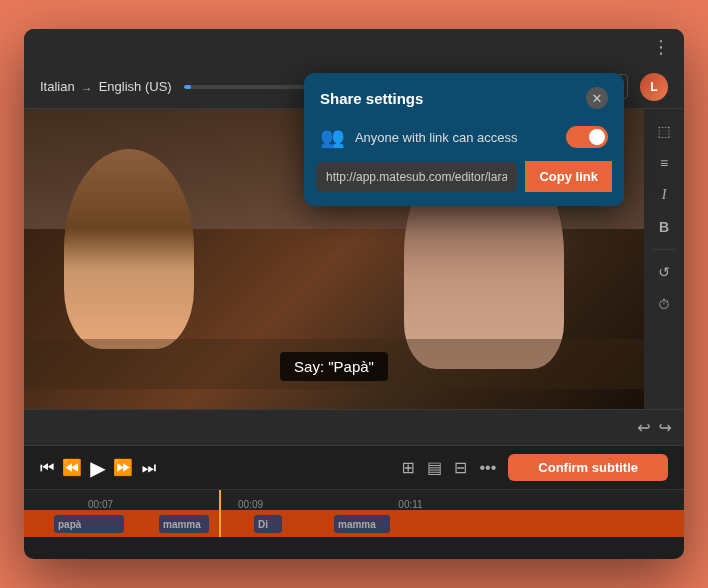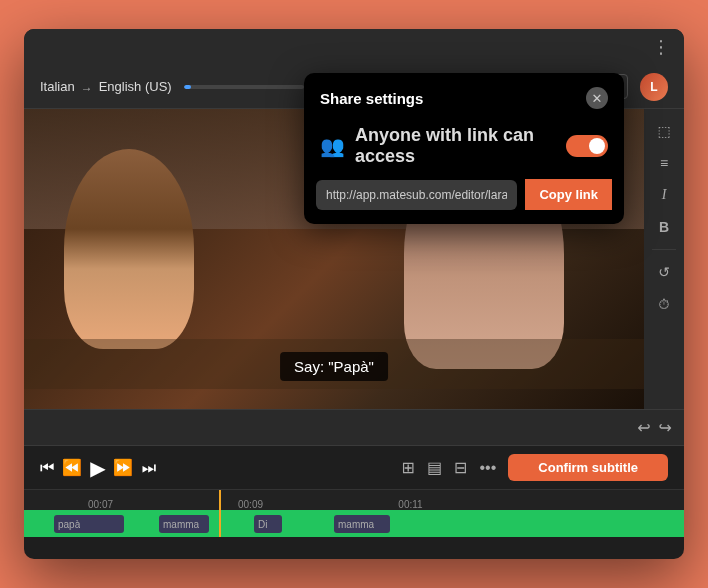--- a/index.html
+++ b/index.html
@@ -286,22 +286,23 @@
     .timeline-tick {
       position: absolute;
       bottom: 0;
       color: #888;
       font-size: 10px;
       transform: translateX(-50%);
       padding-left: 33px;
     }
     .timeline-track {
       height: 28px;
-      background: #22c55e;
-      position: relative;
+      background: #c2410c;
+      position: relative;
+      font-weight: bold;
     }
     .timeline-marker {
       position: absolute;
       bottom: 0;
       top: -20px;
       width: 2px;
       background: #f5a623;
     }
     .timeline-segment {
       position: absolute;
@@ -319,21 +320,21 @@
       white-space: nowrap;
       overflow: hidden;
     }
 
     
     .share-popup {
       position: absolute;
       top: 44px;
       right: 60px;
       width: 320px;
-      background: #000000;
+      background: #0c4a6e;
       border-radius: 10px;
       box-shadow: 0 8px 32px rgba(0,0,0,0.6);
       z-index: 100;
       overflow: visible;
     }
     .share-popup-header {
       display: flex;
       align-items: center;
       justify-content: space-between;
       padding: 14px 16px 10px;
@@ -361,23 +362,22 @@
       align-items: center;
       padding: 6px 16px 12px;
       gap: 10px;
     }
     .share-icon {
       color: #aaa;
       font-size: 20px;
     }
     .share-label {
       color: #ddd;
-      font-size: 18px;
+      font-size: 13px;
       flex: 1;
-      font-weight: bold;
     }
     .toggle {
       width: 42px;
       height: 22px;
       background: #e8643a;
       border-radius: 11px;
       position: relative;
       cursor: pointer;
     }
     .toggle-knob {

